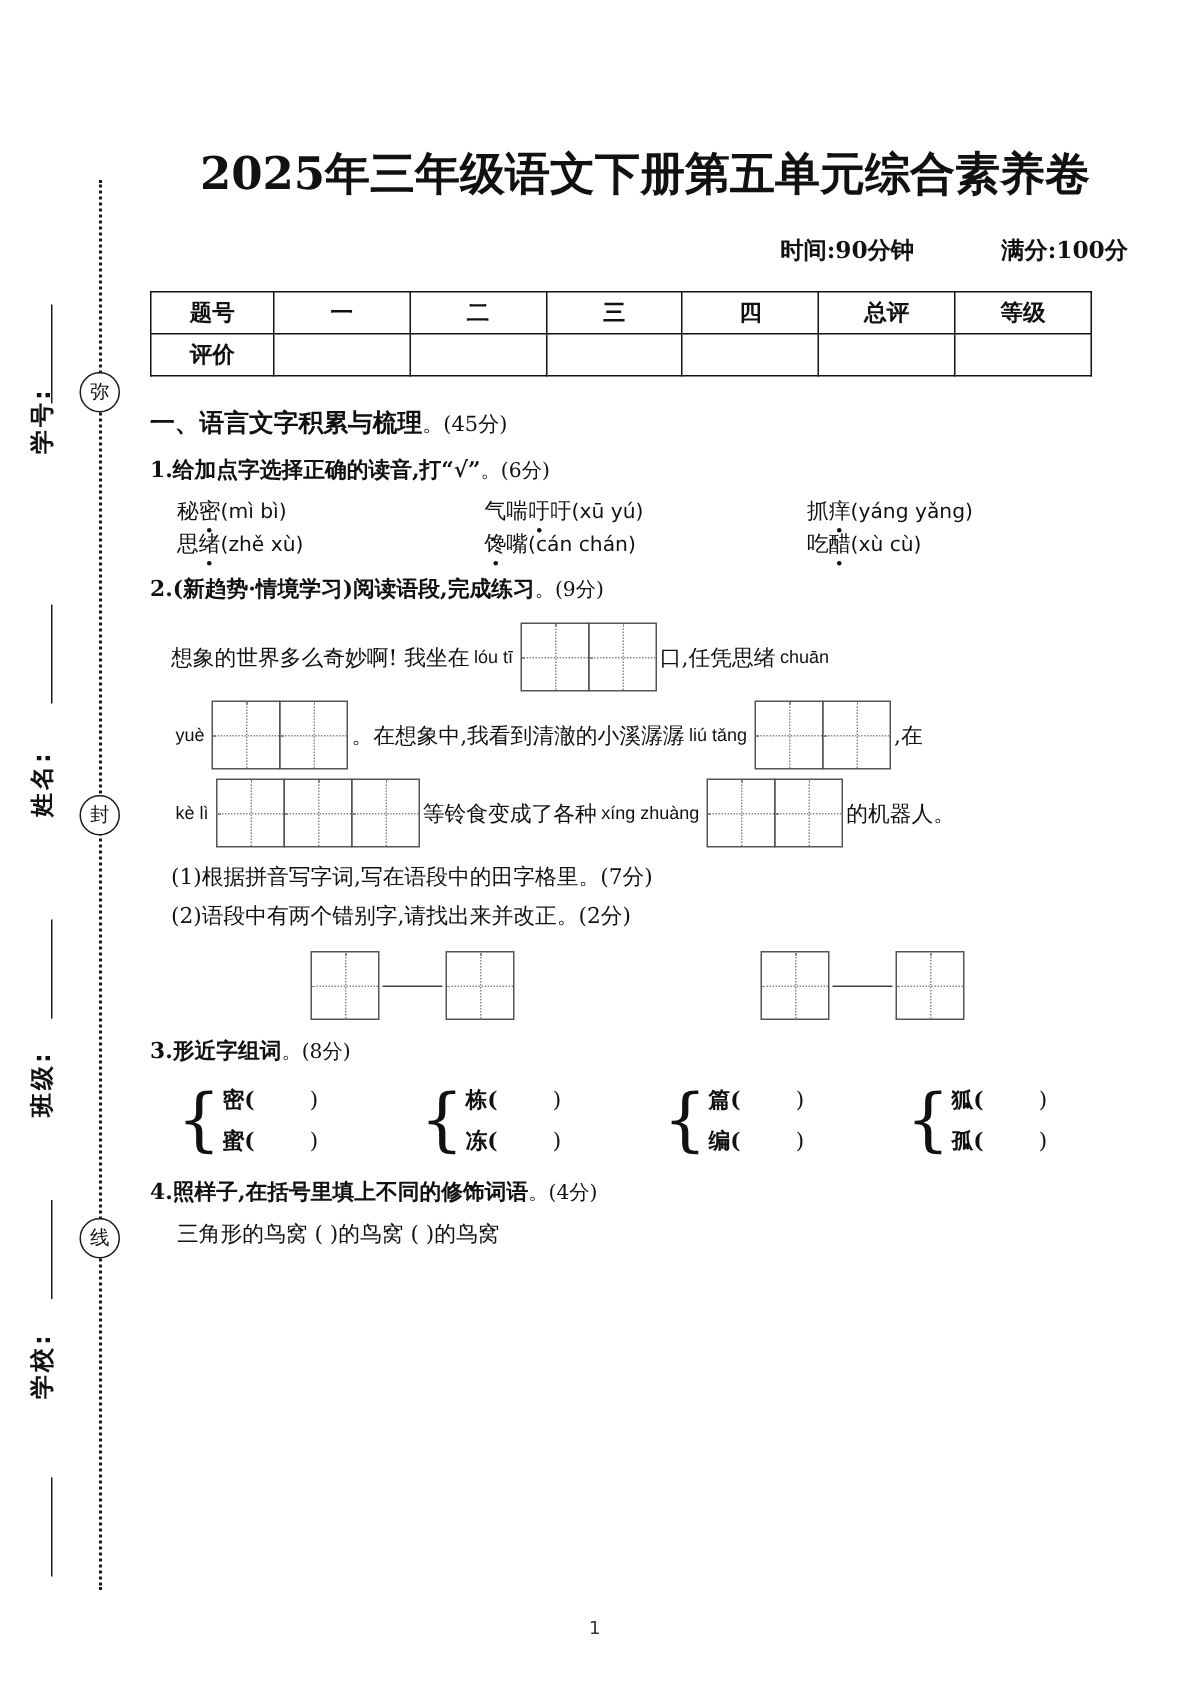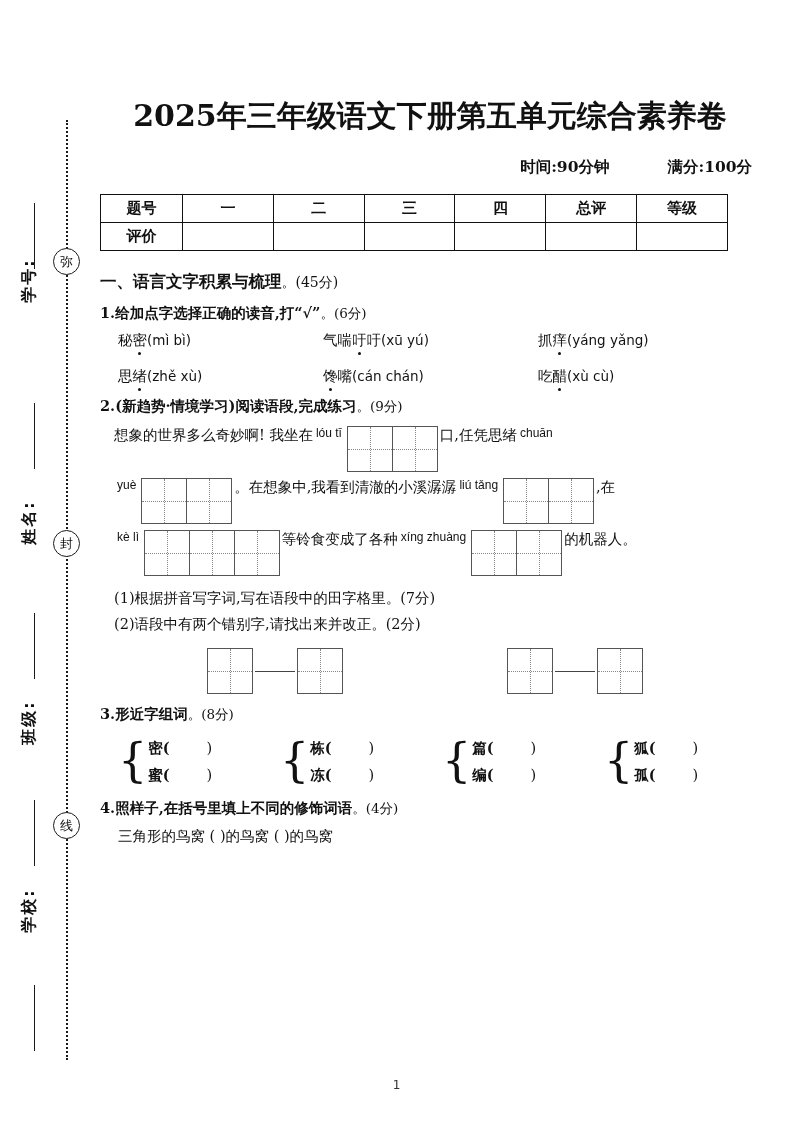--- a/index.html
+++ b/index.html
@@ -130,21 +130,21 @@
     font-family: "DejaVu Serif", "Liberation Serif", serif;
   }
   .q .pts { font-weight: normal; font-size: 13.5px; text-align: center; }
 
   
   .pinyin-grid {
     margin-top: 8px;
     margin-left: 18px;
     display: grid;
     grid-template-columns: 205px 215px auto;
-    row-gap: 17px;
+    row-gap: 3px;
     font-size: 14.5px;
     font-family: "DejaVu Serif", "Liberation Serif", serif;
   }
   .pi { white-space: nowrap; }
   .pi .dotted {
     position: relative;
     display: inline-block;
   }
   .pi .dotted::after {
     content: "";
@@ -157,21 +157,21 @@
   }
   .pi .py {
     font-family: "DejaVu Sans", "Liberation Sans", sans-serif;
     font-size: 13.5px;
   }
 
   
   .passage { margin-top: 10px; margin-left: 14px; }
   .pline {
     display: flex;
-    align-items: flex-start;
+    align-items: center;
     height: 52px;
     font-size: 14.5px;
     font-family: "DejaVu Serif", "Liberation Serif", serif;
     white-space: nowrap;
   }
   .pline .py {
     font-family: Liberation Sans, sans-serif;
     font-size: 12px;
     padding: 0 3px;
   }

